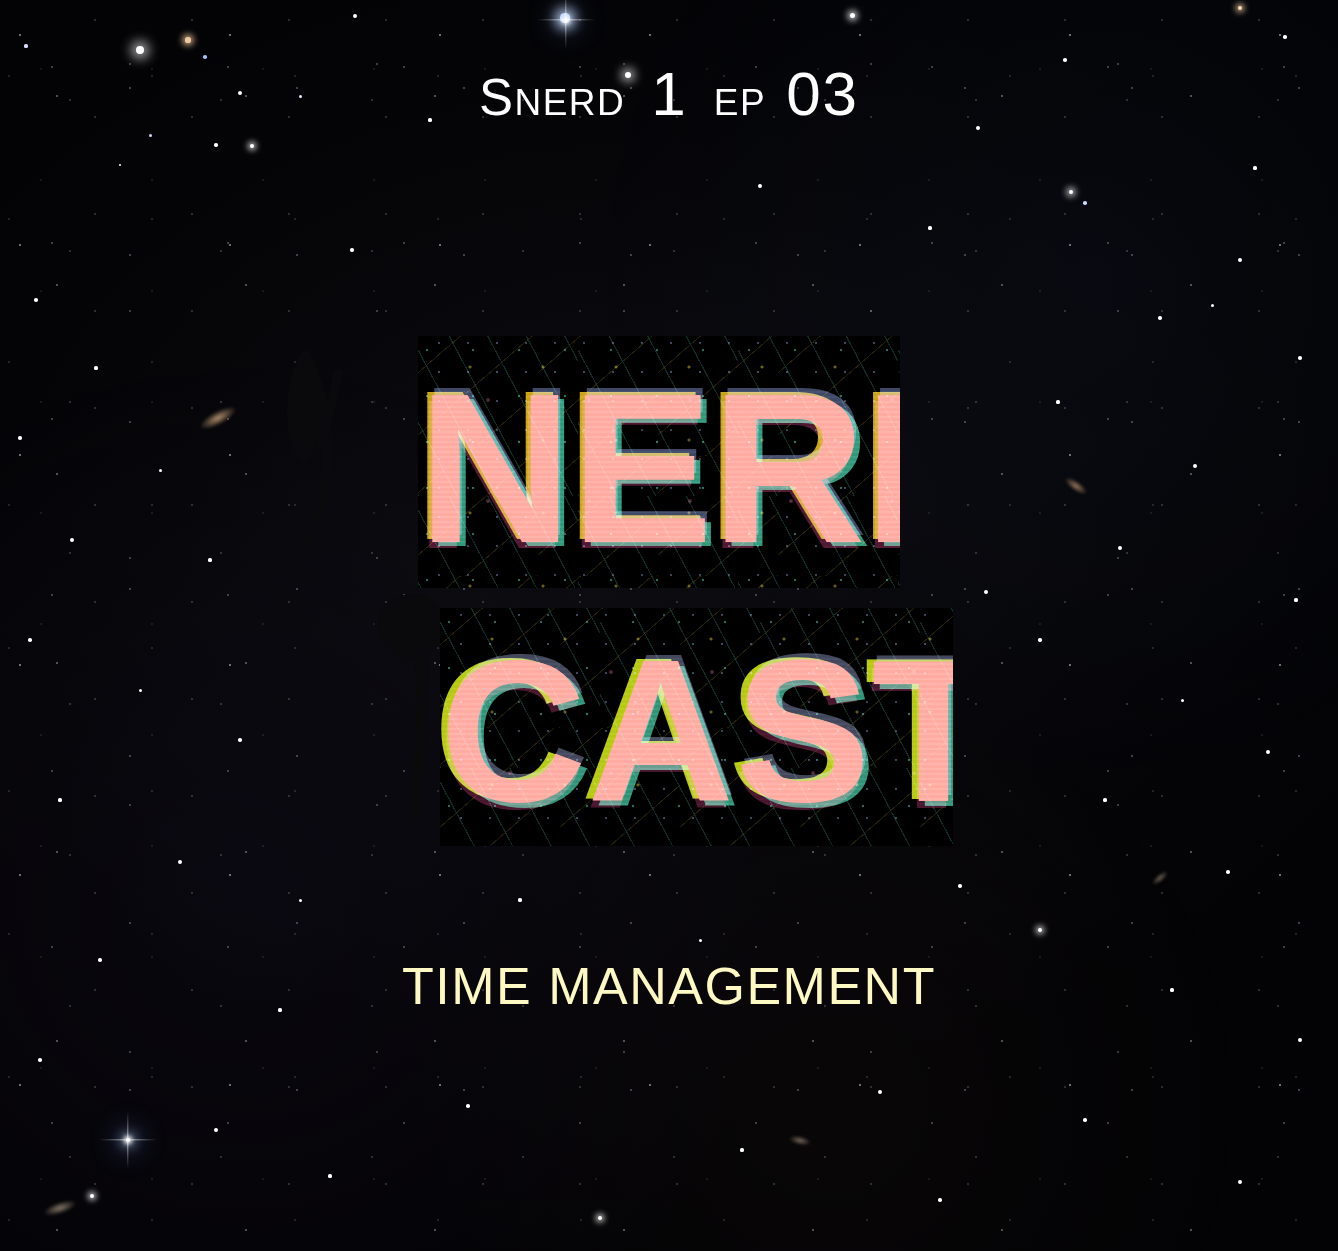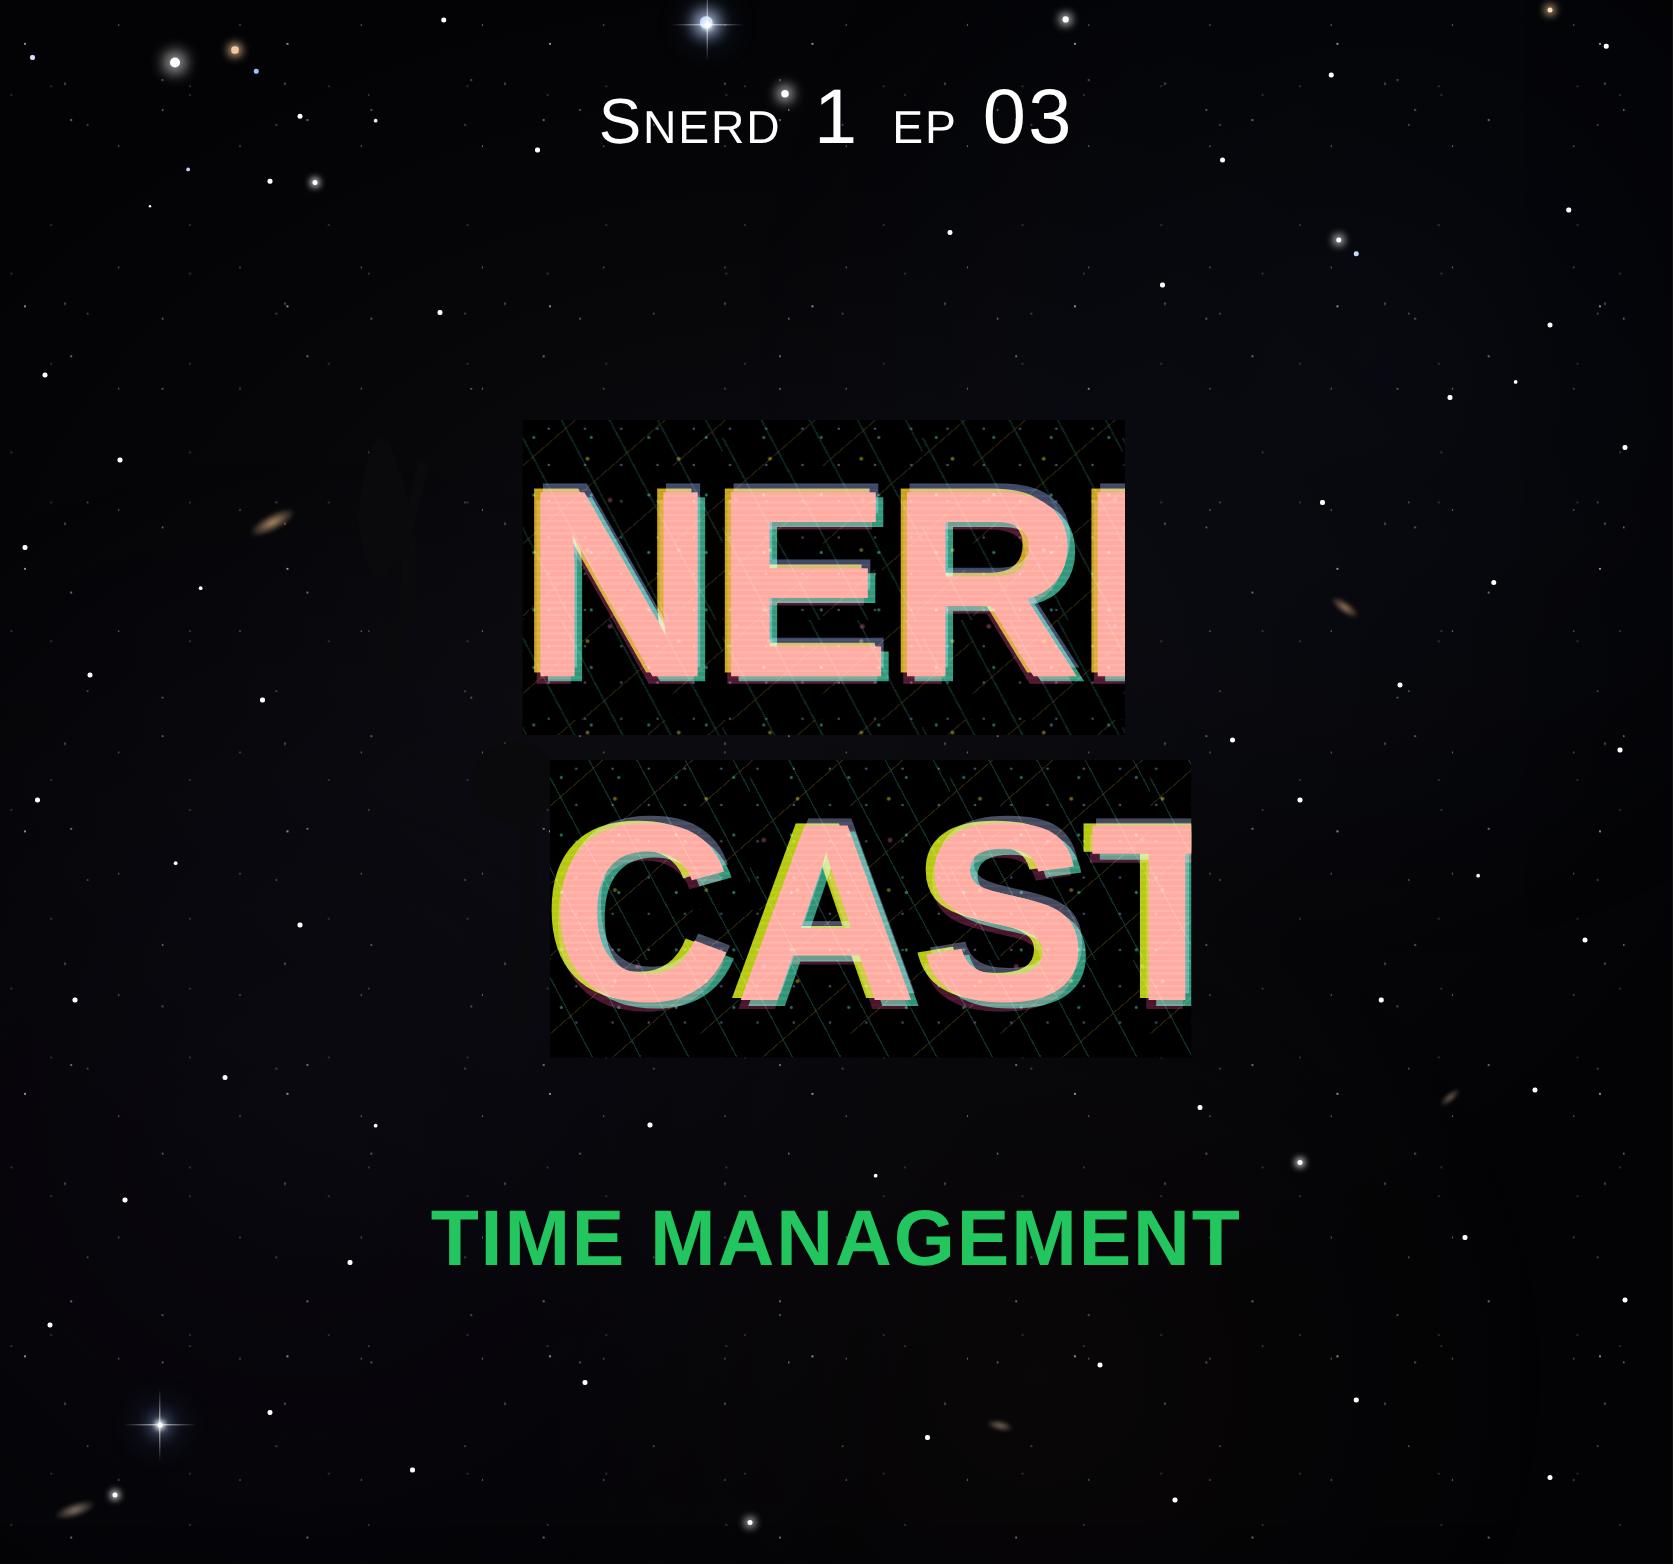--- a/index.html
+++ b/index.html
@@ -221,23 +221,23 @@
 
   
   .footer {
     position: absolute;
     left: 0; right: 0;
     top: 960px;
     text-align: center;
   }
   .footer .title {
     display: inline-block;
-    color: #22c55e;
-    font-size: 63px;
-    font-weight: 700;
+    color: #fef9c3;
+    font-size: 52px;
+    font-weight: 400;
     letter-spacing: 1.5px;
     line-height: 1;
   }
 </style>
 </head>
 <body>
 
 <div id="cover">
 
   <div class="space"></div>

